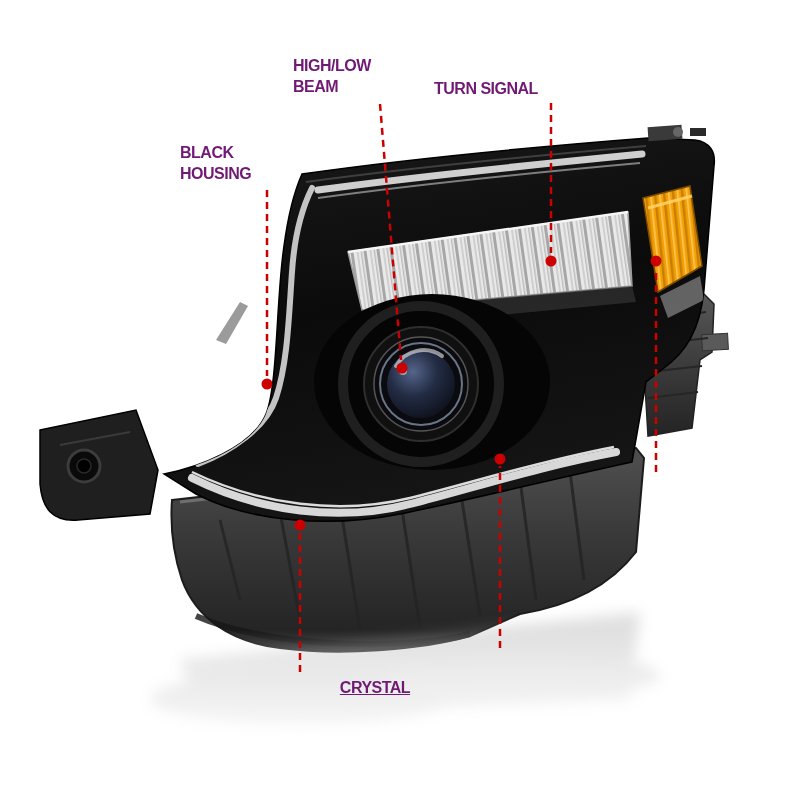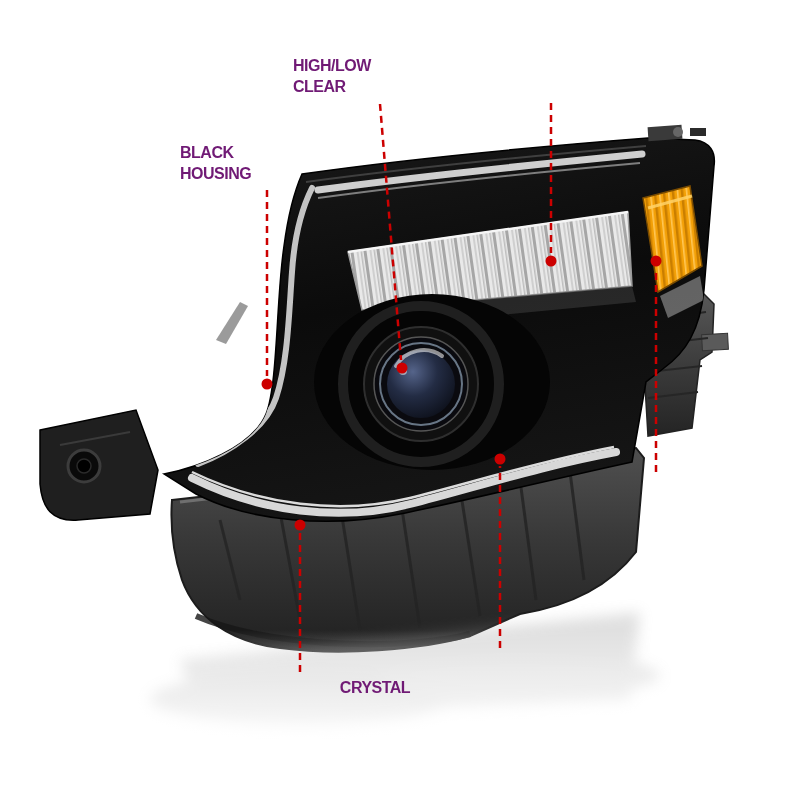--- a/index.html
+++ b/index.html
@@ -6,21 +6,21 @@
   .stage{
     position:relative;width:800px;height:800px;background:#ffffff;
     overflow:hidden;font-family:"Liberation Sans",sans-serif;
   }
   .stage svg{position:absolute;left:0;top:0;}
   .callout-label{
     position:absolute;font-weight:700;font-size:16px;line-height:21px;
     color:#701a75;letter-spacing:-0.5px;white-space:nowrap;
   }
   .callout-label .line{display:block;}
-  .center{text-align:center;}
+  .center{text-align:center;text-decoration:underline;}
 </style>
 </head>
 <body>
 
 <div class="stage">
 
   <svg viewBox="0 0 800 800" width="800" height="800">
     <defs>
       <linearGradient id="housingGrad" x1="0" y1="0" x2="0.25" y2="1">
         <stop offset="0" stop-color="#1a1a1a"></stop>
@@ -172,23 +172,26 @@
     </g>
   </svg>
 
   <div class="callout-label" style="left:180px;top:142px">
     <span class="line">BLACK</span>
     <span class="line">HOUSING</span>
   </div>
 
   <div class="callout-label" style="left:293px;top:55px">
     <span class="line">HIGH/LOW</span>
-    <span class="line">CLEAR</span>
+    <span class="line">BEAM</span>
   </div>
 
+  <div class="callout-label" style="left:434px;top:78px">
+    <span class="line">TURN SIGNAL</span>
+  </div>
 
 
 
   <div class="callout-label center" style="left:295px;top:677px;width:160px">
     <span class="line">CRYSTAL</span>
   </div>
 
 </div>
 
 </body></html>

